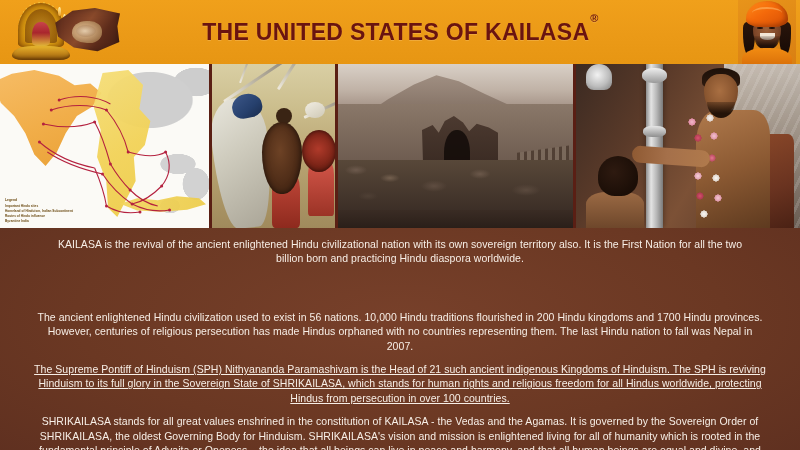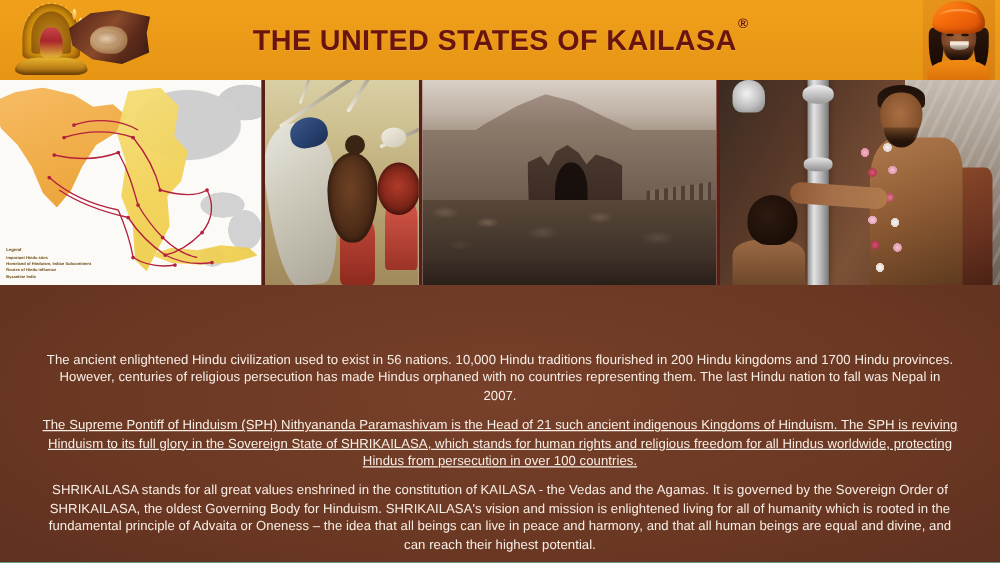--- a/index.html
+++ b/index.html
@@ -13,21 +13,21 @@
 
   body {
     font-family: "Liberation Sans", sans-serif;
     background: #6b3823;
   }
 
   .slide {
     position: relative;
     width: 800px;
     height: 450px;
-    background: #5eead4;
+    background: #eab308;
     overflow: hidden;
   }
 
   
   .header {
     position: relative;
     width: 800px;
     height: 64px;
     background: linear-gradient(180deg, #f0a01b 0%, #eb9a17 55%, #e79613 100%);
     overflow: hidden;
@@ -751,18 +751,19 @@
       <div class="g-head"></div>
       <div class="g-beard"></div>
       <div class="g-garland"></div>
       <div class="g-arm"></div>
       <div class="g-child-body"></div>
       <div class="g-child-head"></div>
     </div>
   </div>
 
   <div class="body-text">
+    <p class="para p1">KAILASA is the revival of the ancient enlightened Hindu civilizational nation with its own sovereign territory also. It is the First Nation for all the two billion born and practicing Hindu diaspora worldwide.</p>
     <p class="para p2">The ancient enlightened Hindu civilization used to exist in 56 nations. 10,000 Hindu traditions flourished in 200 Hindu kingdoms and 1700 Hindu provinces. However, centuries of religious persecution has made Hindus orphaned with no countries representing them. The last Hindu nation to fall was Nepal in 2007.</p>
     <p class="para p3">The Supreme Pontiff of Hinduism (SPH) Nithyananda Paramashivam is the Head of 21 such ancient indigenous Kingdoms of Hinduism. The SPH is reviving Hinduism to its full glory in the Sovereign State of SHRIKAILASA, which stands for human rights and religious freedom for all Hindus worldwide, protecting Hindus from persecution in over 100 countries.</p>
     <p class="para p4">SHRIKAILASA stands for all great values enshrined in the constitution of KAILASA - the Vedas and the Agamas. It is governed by the Sovereign Order of SHRIKAILASA, the oldest Governing Body for Hinduism. SHRIKAILASA's vision and mission is enlightened living for all of humanity which is rooted in the fundamental principle of Advaita or Oneness – the idea that all beings can live in peace and harmony, and that all human beings are equal and divine, and can reach their highest potential.</p>
   </div>
 
 </div>
 
 </body></html>

